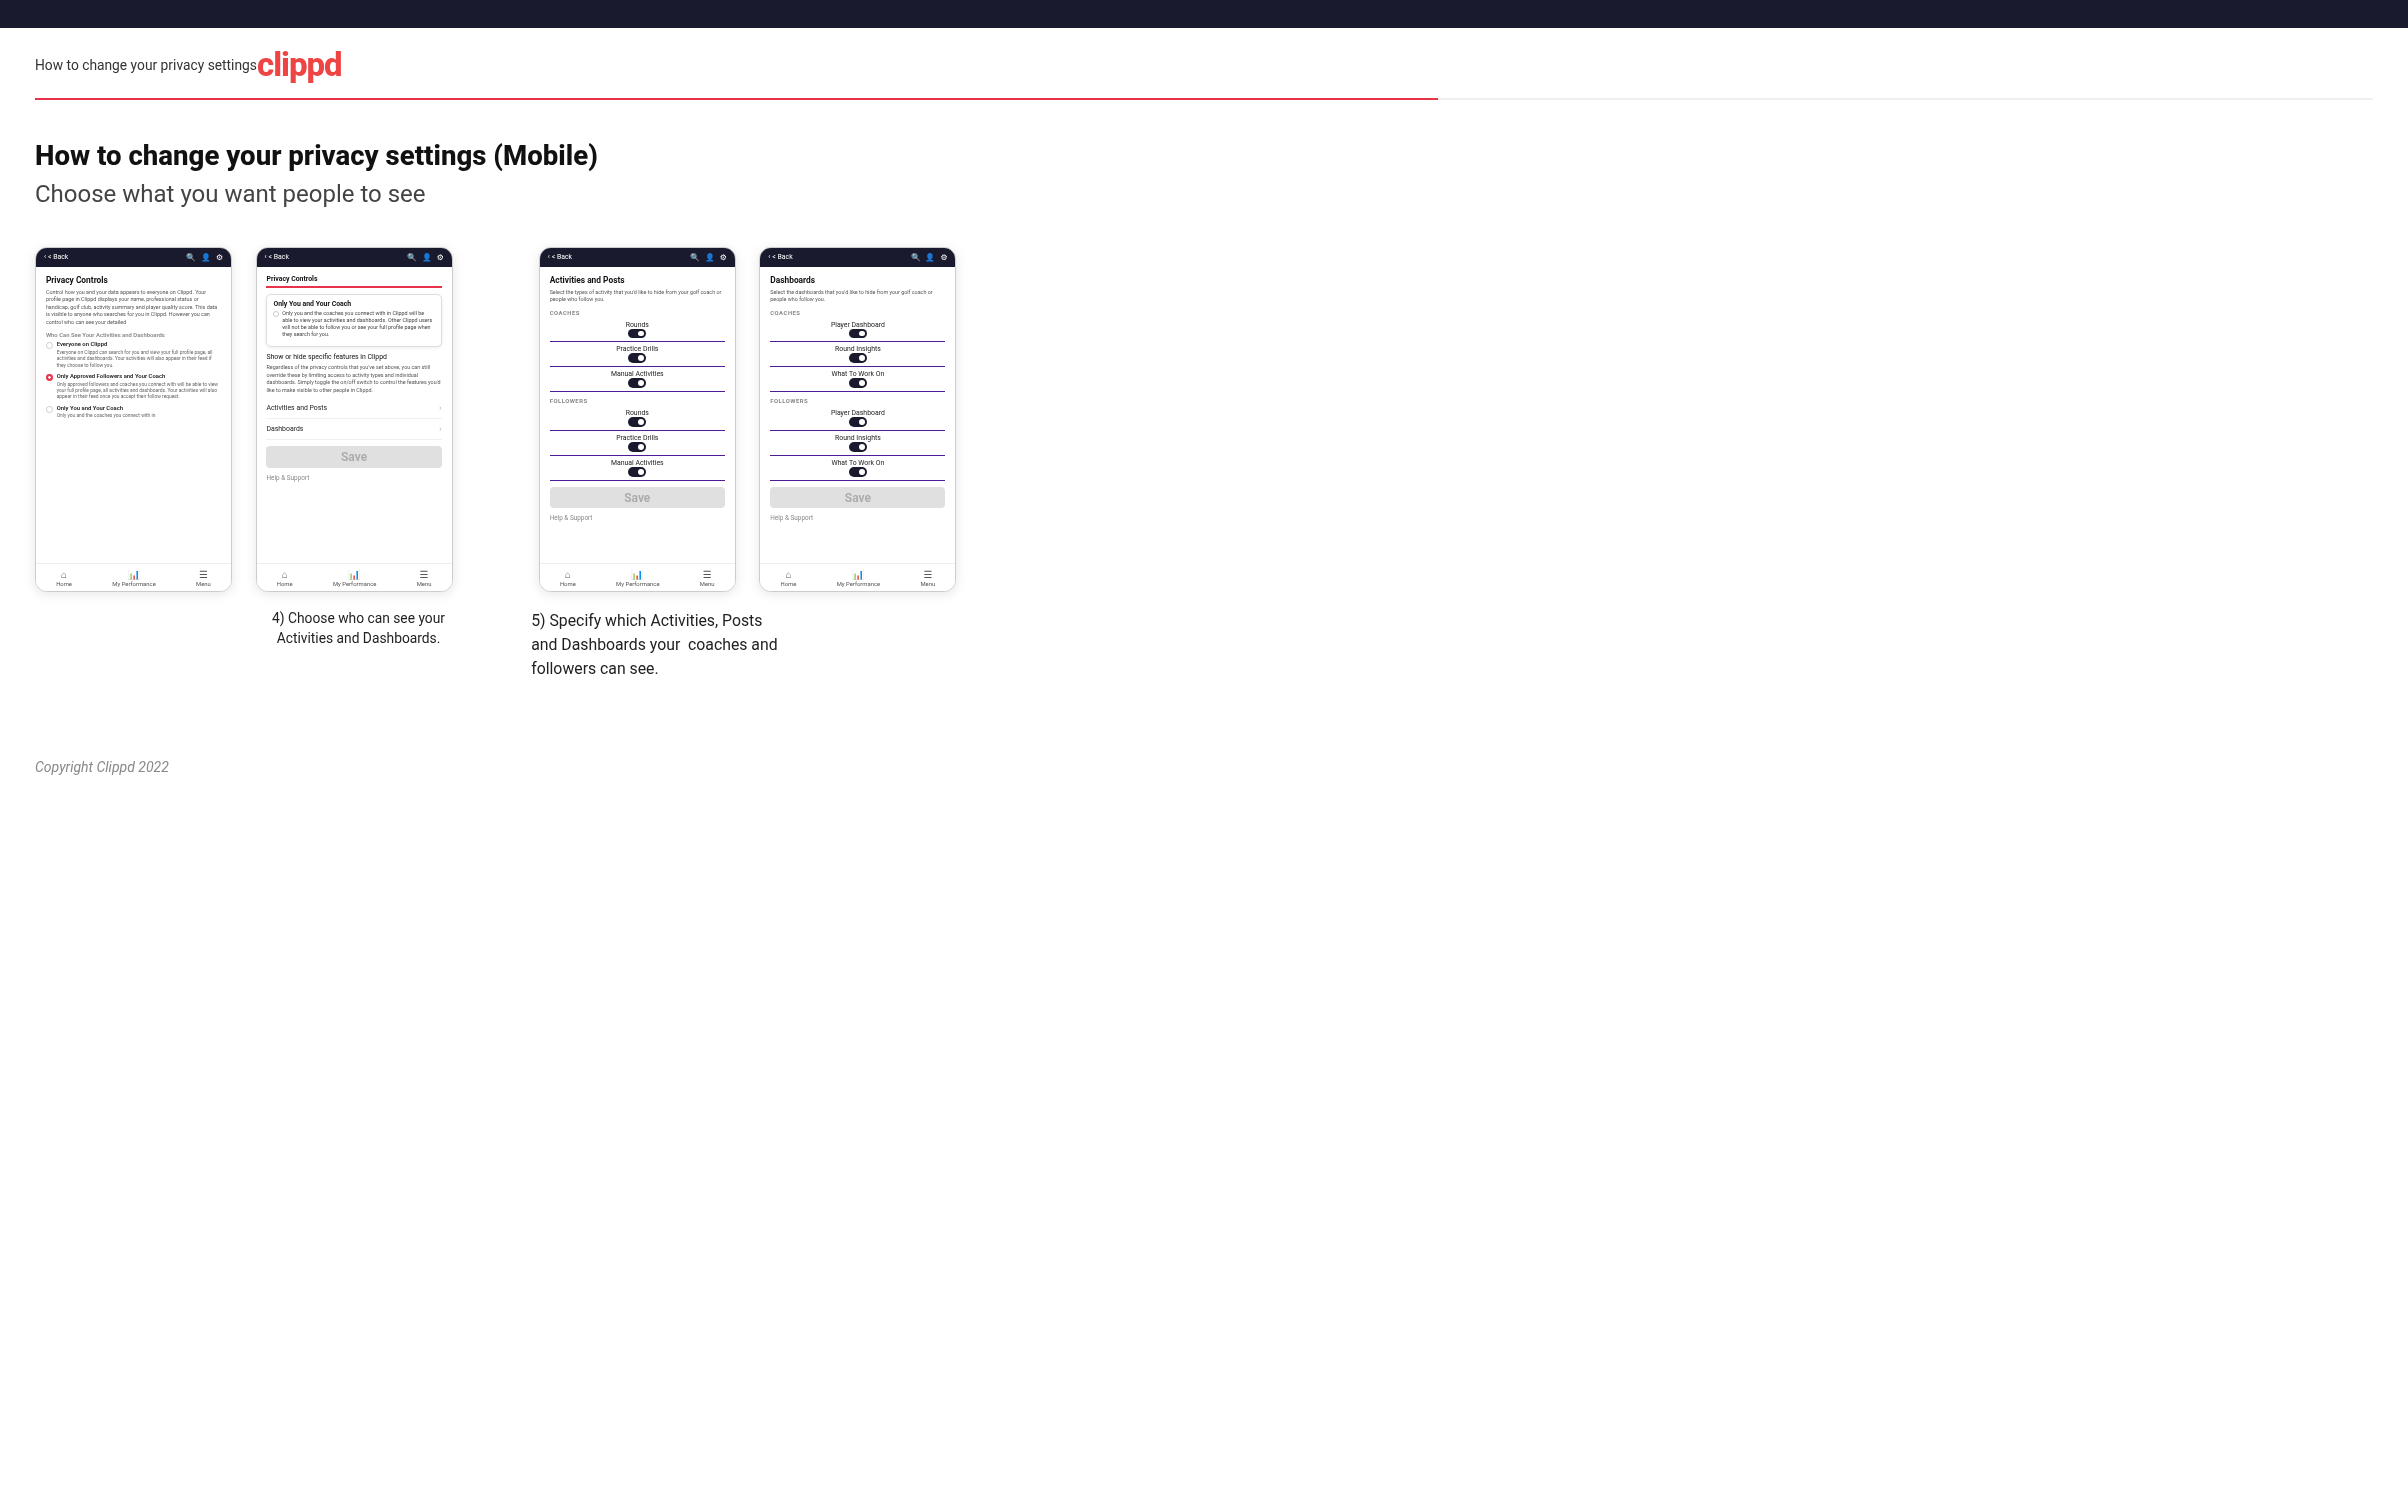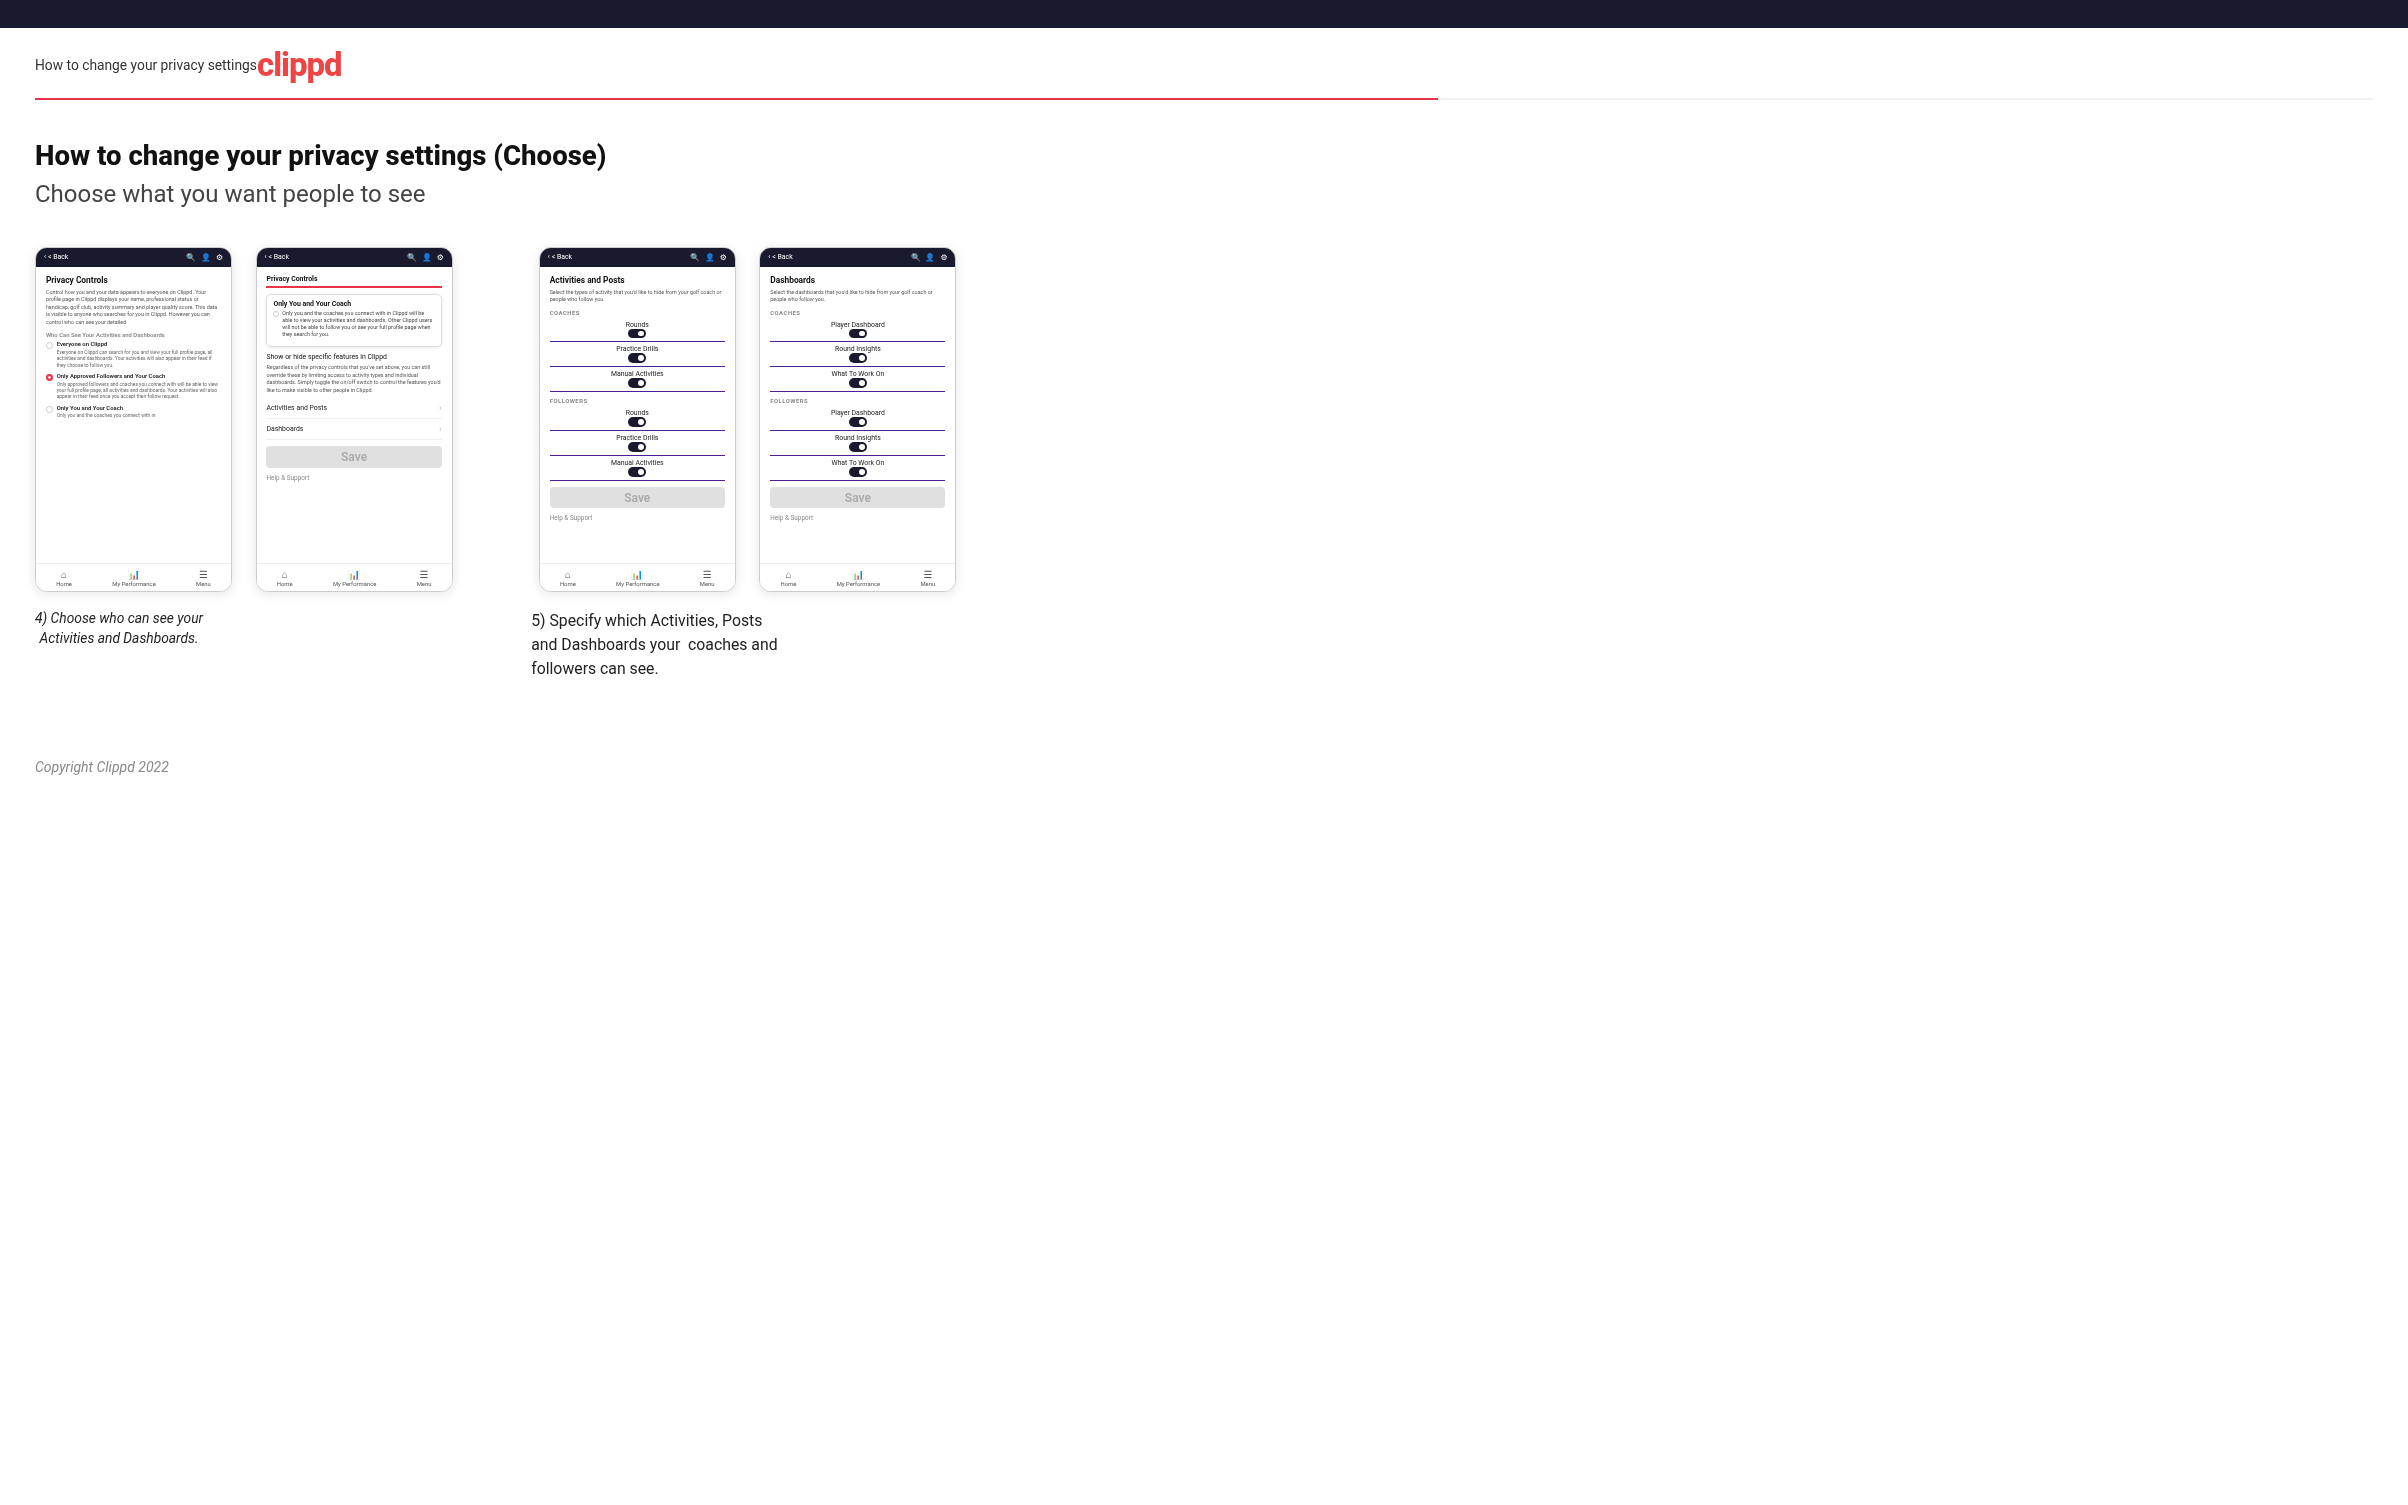--- a/index.html
+++ b/index.html
@@ -346,21 +346,21 @@
 
 <div class="header">
   <span class="header-title">How to change your privacy settings</span>
   <span class="logo">clippd</span>
 </div>
 
 <div class="header-divider"></div>
 
 <div class="main">
 
-  <div class="page-heading">How to change your privacy settings (Choose)</div>
+  <div class="page-heading">How to change your privacy settings (Mobile)</div>
   <div class="page-subheading">Choose what you want people to see</div>
 
   <div class="mockups-row">
 
     <div class="section-with-caption">
       <div class="phone">
 
         <div class="phone-nav">
           <div class="nav-back">
             <span>‹</span>
@@ -608,21 +608,21 @@
             <span>Menu</span>
           </div>
         </div>
       </div>
     </div>
 
   </div>
 
   <div style="display: flex; gap: 23.6px; margin-top: 0;">
 
-    <div style="width: 410px; display: flex; justify-content: flex-start; font-style: italic;">
+    <div style="width: 410px; display: flex; justify-content: flex-end;">
       <div class="caption">
         4) Choose who can see your<br>Activities and Dashboards.
       </div>
     </div>
 
     <div style="flex: 0 0 39px;"></div>
 
     <div style="flex: 1; display: flex; align-items: flex-start;">
       <div class="caption-large">
         5) Specify which Activities, Posts<br>and Dashboards your &nbsp;coaches and<br>followers can see.

